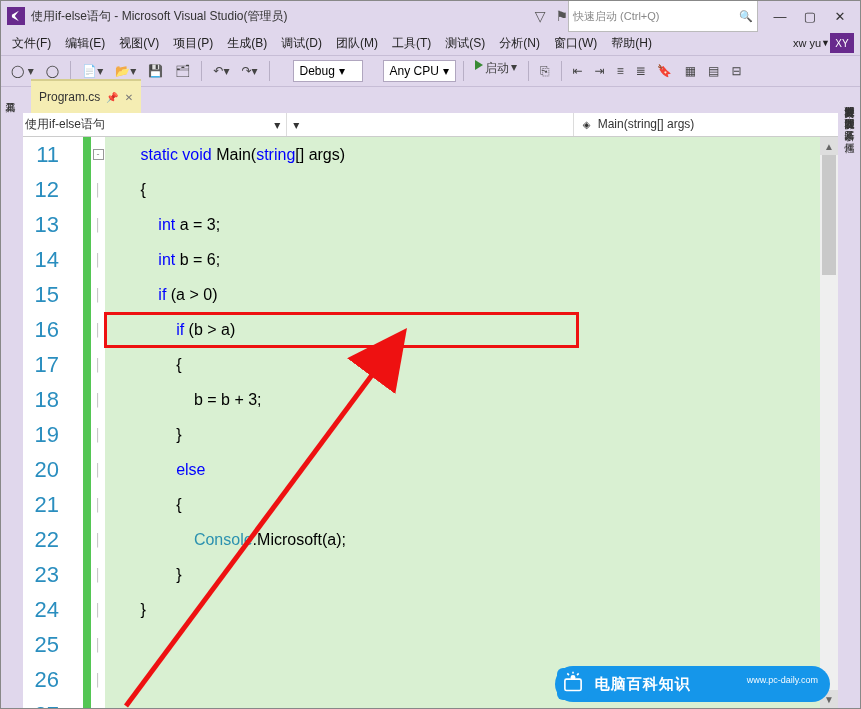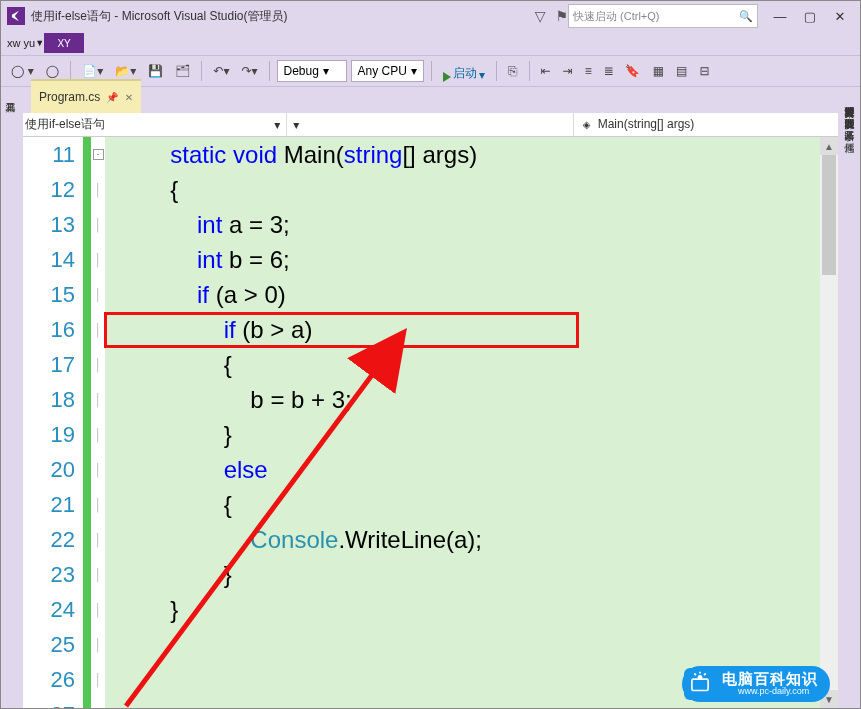--- a/index.html
+++ b/index.html
@@ -5,37 +5,37 @@
 * { margin:0; padding:0; box-sizing:border-box; font-family:"Microsoft YaHei",Segoe UI,sans-serif; }
 body { width:861px; height:709px; background:#fff; position:relative; overflow:hidden; border:1px solid #888; }
 
 
 .titlebar { height:30px; background:#e0d7ec; display:flex; align-items:center; padding:0 6px; font-size:12px; color:#333; }
 .titlebar .vs-icon { width:18px; height:18px; background:#682a8d; display:flex; align-items:center; justify-content:center; margin-right:6px; }
 .titlebar .vs-icon svg { width:14px; height:14px; }
 .titlebar .title { flex:1; }
 .titlebar .tb-icons { display:flex; align-items:center; gap:10px; }
 .titlebar .tb-icons span { font-size:14px; color:#555; cursor:pointer; }
-.search { background:#fff; border:1px solid #bbb; width:190px; height:24px; font-size:11px; padding:0 4px; color:#888; display:flex; align-items:center; justify-content:space-between; }
+.search { background:#fff; border:1px solid #bbb; width:190px; height:32px; font-size:11px; padding:0 4px; color:#888; display:flex; align-items:center; justify-content:space-between; }
 .win-btns { display:flex; gap:2px; margin-left:8px; }
 .win-btns div { width:28px; height:20px; display:flex; align-items:center; justify-content:center; font-size:13px; color:#333; cursor:pointer; }
 
 
 .menubar { height:24px; background:#e0d7ec; display:flex; align-items:center; padding:0 6px; font-size:12px; color:#222; justify-content:space-between; }
 .menubar .menus { display:flex; gap:4px; }
 .menubar .menus span { padding:2px 5px; cursor:pointer; }
 .user-badge { display:flex; align-items:center; font-size:11px; }
-.user-badge .sq { width:40px; height:20px; background:#682a8d; color:#fff; display:flex; align-items:center; justify-content:center; font-size:10px; }
+.user-badge .sq { width:24px; height:20px; background:#682a8d; color:#fff; display:flex; align-items:center; justify-content:center; font-size:10px; }
 
 
 .toolbar { height:32px; background:#e0d7ec; border-top:1px solid #c7bdd6; border-bottom:1px solid #c7bdd6; display:flex; align-items:center; padding:0 6px; gap:4px; font-size:12px; }
 .tb-btn { height:22px; padding:0 4px; display:flex; align-items:center; color:#444; cursor:pointer; }
 .tb-sep { width:1px; height:20px; background:#b8afc6; margin:0 3px; }
-.tb-combo { height:22px; border:1px solid #b0a6bf; background:#fff; padding:0 6px; display:flex; align-items:center; gap:4px; min-width:70px; cursor:pointer; }
-.tb-start { color:#0369a1; display:flex; align-items:flex-end; gap:2px; }
+.tb-combo { height:22px; border:1px solid #b0a6bf; background:#fff; padding:0 6px; display:flex; align-items:center; gap:4px; min-width:70px; cursor:pointer;margin-left:16px; }
+.tb-start { color:#404040; display:flex; align-items:flex-start; gap:2px; }
 .tb-start .tri { width:0; height:0; border-left:8px solid #388a34; border-top:5px solid transparent; border-bottom:5px solid transparent; }
 
 
 .tabwell { height:26px; background:#e0d7ec; display:flex; align-items:flex-end; padding-left:30px; position:relative; }
 .filetab { background:#f5edb3; height:24px; padding:16px 8px; display:flex; align-items:center; gap:6px; font-size:12px; color:#333; border-top:2px solid #d6ce8f; }
 .filetab .pin { font-size:10px; color:#777; cursor:pointer; }
 .tabwell .spacer { flex:1; }
 .tabwell .dd { color:#555; padding:0 8px; cursor:pointer; }
 
 
@@ -43,24 +43,24 @@
 .navrow .nd { flex:1; border-right:1px solid #dcdcdc; display:flex; align-items:center; padding:0 6px; justify-content:space-between; color:#333; cursor:pointer; }
 .navrow .nd .ico { width:14px; height:14px; margin-right:4px; display:inline-flex; align-items:center; justify-content:center; font-size:10px; }
 
 
 .editor-wrap { position:absolute; top:136px; left:22px; right:22px; bottom:0; background:#d9f0d2; font-family:Consolas,"Courier New",monospace; }
 .gutter { position:absolute; left:0; top:0; bottom:0; width:60px; background:#fff; }
 .greenbar { position:absolute; left:60px; top:0; bottom:0; width:8px; background:#54c654; }
 .foldcol { position:absolute; left:68px; top:0; bottom:0; width:14px; background:#fff; }
 .code { position:absolute; left:82px; right:0; top:0; bottom:0; background:#d9f0d2; }
 .line { height:35px; display:flex; align-items:center; }
-.gutter .ln { height:35px; display:flex; align-items:center; justify-content:flex-end; padding-right:8px; color:#2a8ebf; font-size:22px; }
+.gutter .ln { height:35px; display:flex; align-items:center; justify-content:flex-end; padding-right:24px; color:#2a8ebf; font-size:22px; }
 .foldcol .fc { height:35px; display:flex; align-items:center; justify-content:center; color:#888; font-size:12px; }
 .foldbox { width:11px; height:11px; border:1px solid #999; display:flex; align-items:center; justify-content:center; font-size:9px; line-height:1; background:#fff; }
-.code .txt { font-size:24px; white-space:pre; color:#000; padding-left:12px; }
+.code .txt { font-size:16px; white-space:pre; color:#000; padding-left:0; }
 .kw { color:#0000ff; }
 .typ { color:#2b91af; }
 
 
 .rightrail { position:absolute; right:0; top:90px; width:22px; bottom:0; background:#e0d7ec; display:flex; flex-direction:column; align-items:center; padding-top:4px; gap:4px; }
 .rightrail .rt { writing-mode:vertical-rl; font-size:10px; padding:4px 2px; color:#333; cursor:pointer; }
 .leftrail { position:absolute; left:0; top:90px; width:22px; bottom:0; background:#e0d7ec; }
 .leftrail .rt { writing-mode:vertical-rl; font-size:10px; padding:4px 2px; color:#333; cursor:pointer; }
 
 
@@ -71,21 +71,21 @@
 .vscroll .bot { position:absolute; bottom:0; left:0; right:0; }
 
 
 .hl-box { position:absolute; border:3px solid #e11; pointer-events:none; }
 .arrow-svg { position:absolute; pointer-events:none; }
 
 
 .pcdaily { position:absolute; right:30px; bottom:6px; display:flex; align-items:center; background:#1596ea; color:#fff; font-size:13px; border-radius:18px; padding:2px 12px 2px 2px; gap:6px; }
 .pcdaily .sun { width:32px; height:32px; background:#1596ea; border-radius:6px; display:flex; align-items:center; justify-content:center; }
 .pcdaily .sun svg { width:26px; height:26px; }
-.pcdaily .txts { display:flex; flex-direction:column; line-height:1.1; }
+.pcdaily .txts { display:flex; flex-direction:row; line-height:1.1;gap:40px; }
 .pcdaily .txts .big { font-weight:bold; font-size:15px; letter-spacing:1px; }
 .pcdaily .txts .sml { font-size:9px; opacity:.95;margin-left:16px; }
 </style>
 </head>
 <body>
 
 <div class="titlebar">
   <div class="vs-icon">
     <svg viewBox="0 0 24 24">
         <path fill="#fff" d="M17 3l-7 9 7 9-12-7v-4l12-7z"></path>
@@ -101,20 +101,34 @@
     <span>🔍</span>
   </div>
   <div class="win-btns">
     <div>—</div>
     <div>▢</div>
     <div>✕</div>
   </div>
 </div>
 
 <div class="menubar">
+  <div class="menus" id="menus">
+      <span>文件(F)</span>
+      <span>编辑(E)</span>
+      <span>视图(V)</span>
+      <span>项目(P)</span>
+      <span>生成(B)</span>
+      <span>调试(D)</span>
+      <span>团队(M)</span>
+      <span>工具(T)</span>
+      <span>测试(S)</span>
+      <span>分析(N)</span>
+      <span>窗口(W)</span>
+      <span>帮助(H)</span>
+    </div>
   <div class="user-badge">
     <span>xw yu</span>
     <span style="font-size:9px">▼</span>
     <div class="sq">XY</div>
   </div>
 </div>
 
 <div class="toolbar">
   <div class="tb-btn">◯ ▾</div>
   <div class="tb-btn">◯</div>
@@ -286,21 +300,21 @@
       <div class="line">
         <div class="txt"><span>                }</span></div>
       </div>
       <div class="line">
         <div class="txt"><span>                </span><span class="kw">else</span></div>
       </div>
       <div class="line">
         <div class="txt"><span>                {</span></div>
       </div>
       <div class="line">
-        <div class="txt"><span>                    </span><span class="typ">Console</span><span>.WriteLine(a);</span></div>
+        <div class="txt"><span>                    </span><span class="typ">Console</span><span>.Microsoft(a);</span></div>
       </div>
       <div class="line">
         <div class="txt"><span>                }</span></div>
       </div>
       <div class="line">
         <div class="txt"><span>        }</span></div>
       </div>
     </div>
 </div>
 

